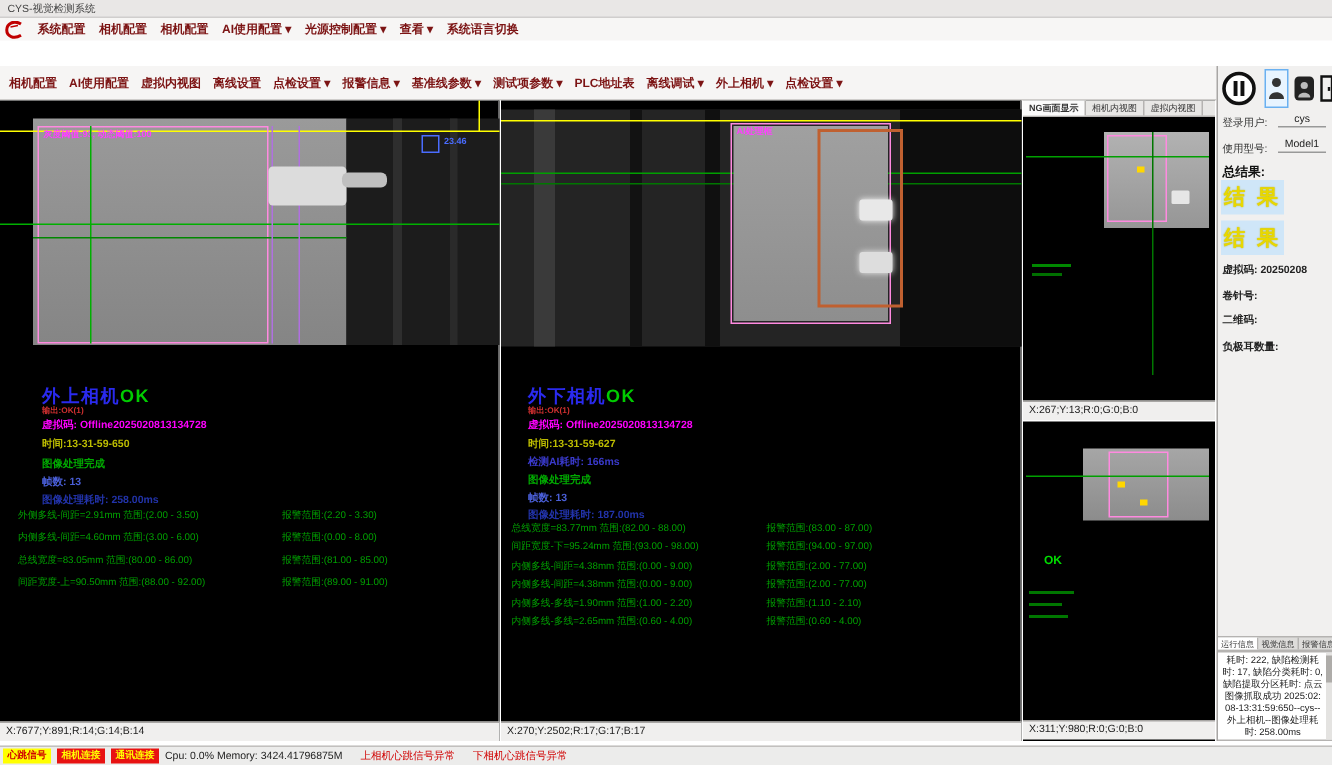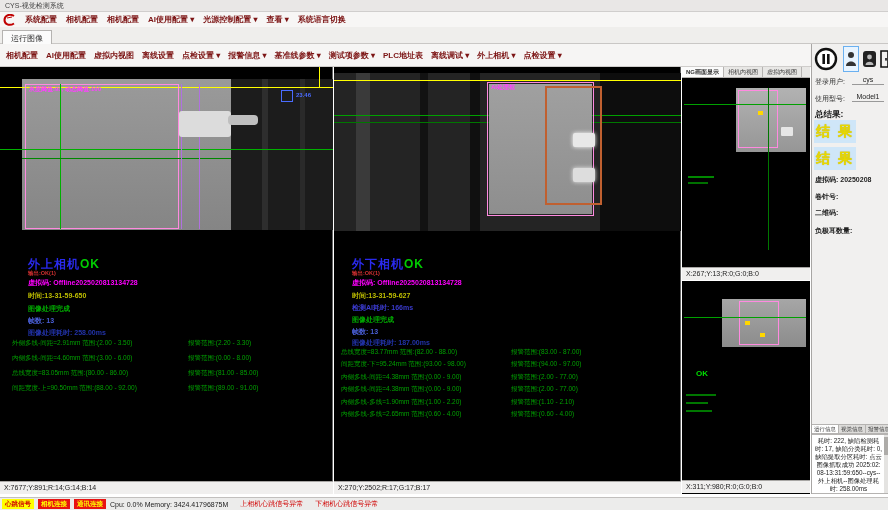--- a/index.html
+++ b/index.html
@@ -82,23 +82,20 @@
     </span>
     <span class="menu-item nw">系统配置</span>
     <span class="menu-item nw">相机配置</span>
     <span class="menu-item nw">相机配置</span>
     <span class="menu-item nw">AI使用配置 ▾</span>
     <span class="menu-item nw">光源控制配置 ▾</span>
     <span class="menu-item nw">查看 ▾</span>
     <span class="menu-item nw">系统语言切换</span>
   </div>
 
-  <div class="abs tabstrip">
-    <span class="runtab nw">运行图像</span>
-  </div>
 
   <div class="abs toolbar">
     <span class="tool-item nw">相机配置</span>
     <span class="tool-item nw">AI使用配置</span>
     <span class="tool-item nw">虚拟内视图</span>
     <span class="tool-item nw">离线设置</span>
     <span class="tool-item nw">点检设置 ▾</span>
     <span class="tool-item nw">报警信息 ▾</span>
     <span class="tool-item nw">基准线参数 ▾</span>
     <span class="tool-item nw">测试项参数 ▾</span>

